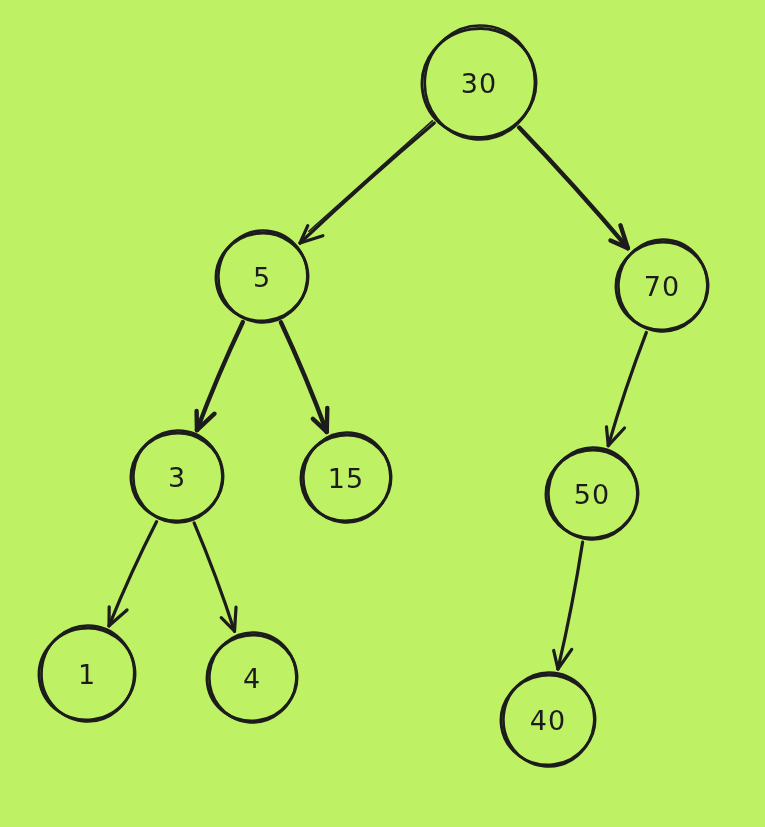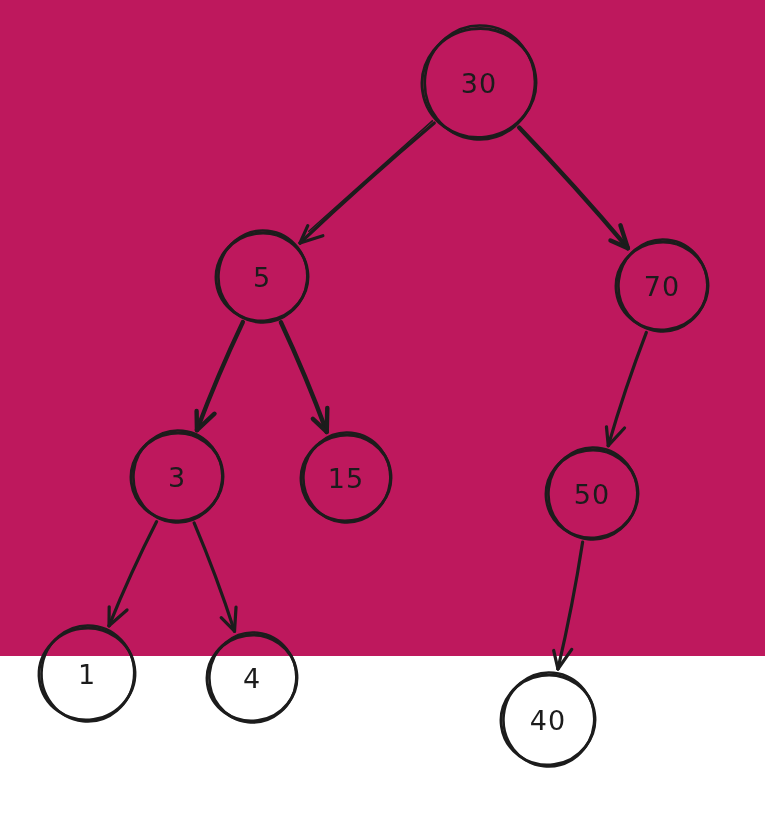--- a/index.html
+++ b/index.html
@@ -6,23 +6,23 @@
     margin: 0;
     padding: 0;
     background: #ffffff;
     width: 765px;
     height: 827px;
     overflow: hidden;
     font-family: "DejaVu Sans", sans-serif;
   }
   .canvas-wrap {
     width: 765px;
-    height: 656px;
+    height: 827px;
     position: relative;
-    background: #be185d;
+    background: #bef264;
   }
   svg {
     display: block;
   }
   .node-label {
     font-family: "DejaVu Sans", sans-serif;
     font-size: 27px;
     fill: #1c1c1c;
     letter-spacing: 1px;
   }

